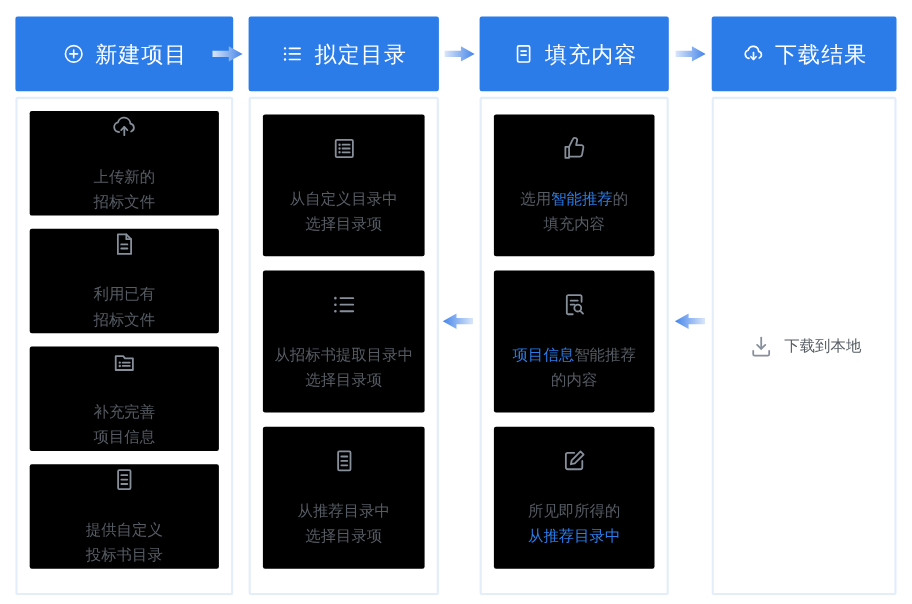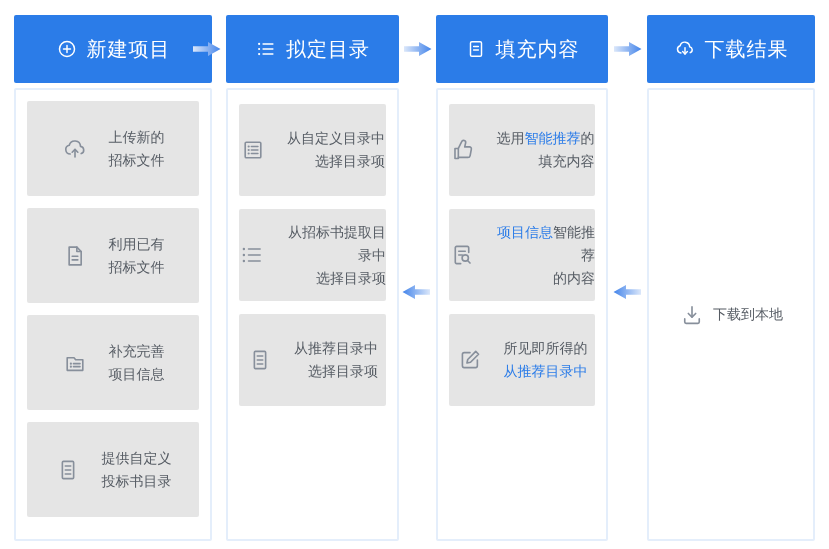--- a/index.html
+++ b/index.html
@@ -11,23 +11,23 @@
   .col2{left:226px;width:173px;}
   .col3{left:436px;width:172px;}
   .col4{left:647px;width:168px;}
   .hdr{height:68px;background:#2b7ce8;border-radius:2px;display:flex;align-items:center;justify-content:center;gap:9px;color:#fff;font-size:20px;letter-spacing:1px;flex:none;}
   .hic{display:flex;align-items:center;}
   .hic svg{stroke:#ffffff;fill:none;stroke-width:1.6;stroke-linecap:round;stroke-linejoin:round;}
   .panel{margin-top:5px;height:453px;background:#fff;border:2px solid #e4eefb;border-radius:2px;display:flex;flex-direction:column;align-items:stretch;}
   .panel.p1{padding:11px;gap:12px;}
   .panel.p2{padding:14px 11px;gap:13px;}
   .panel.p4{align-items:center;justify-content:center;}
-  .card{background:#e5e5e5;border-radius:2px;display:flex;flex-direction:row;align-items:center;justify-content:center;gap:21px;color:#565c64;font-size:14px;line-height:23px;text-align:center;}
+  .card{background:#000000;border-radius:2px;display:flex;flex-direction:column;align-items:center;justify-content:center;gap:21px;color:#565c64;font-size:14px;line-height:23px;text-align:center;}
   .card.h95{height:95px;flex:none;}
-  .card.h129{height:92px;flex:none;text-align:right;}
+  .card.h129{height:129px;flex:none;}
   .ic{display:flex;align-items:center;justify-content:center;}
   .ic svg{stroke:#878f9b;fill:none;stroke-width:1.5;stroke-linecap:round;stroke-linejoin:round;}
   .accent{color:#2b7ce8;}
   .dl{display:flex;flex-direction:row;align-items:center;gap:8px;color:#565c64;font-size:14px;}
   .arrow{position:absolute;width:28px;height:18px;}
   .ar1{left:193px;top:40px;}
   .ar2{left:404px;top:40px;}
   .ar3{left:614px;top:40px;}
   .al1{left:402px;top:283px;}
   .al2{left:613px;top:283px;}

